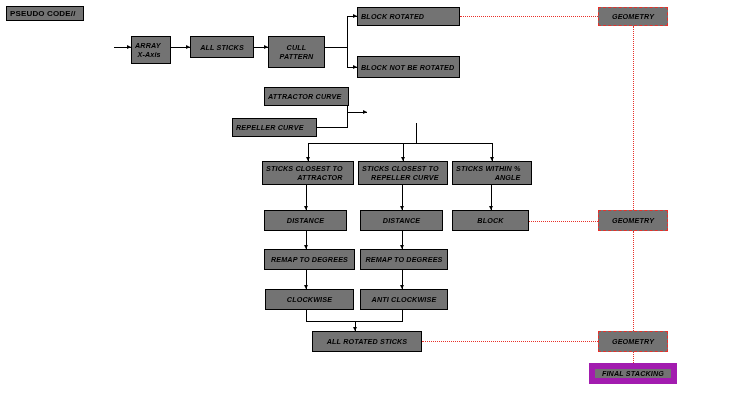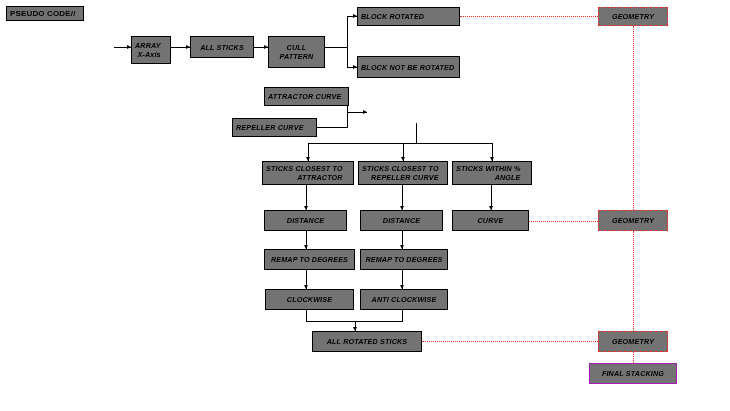--- a/index.html
+++ b/index.html
@@ -34,21 +34,21 @@
   }
   .node.left {
     justify-content: flex-start;
     text-align: right;
   }
   .node.geom {
     border: 1px dashed #e8302a;
     color: #000000;
   }
   .node.final {
-    border: 1px solid #a21caf;
+    border: 6px solid #a21caf;
     color: #000000;
   }
   .node.title {
     border: 1px solid #000000;
     font-style: normal;
     font-weight: bold;
     font-size: 8px;
     justify-content: flex-start;
     padding-left: 3px;
   }
@@ -173,21 +173,21 @@
       <span style="white-space: pre-line;">STICKS  WITHIN %
 ANGLE</span>
     </div>
     <div class="node" style="left: 264px; top: 210px; width: 83px; height: 21px;">
       <span style="white-space: pre-line;">DISTANCE</span>
     </div>
     <div class="node" style="left: 360px; top: 210px; width: 83px; height: 21px;">
       <span style="white-space: pre-line;">DISTANCE</span>
     </div>
     <div class="node" style="left: 452px; top: 210px; width: 77px; height: 21px;">
-      <span style="white-space: pre-line;">CURVE</span>
+      <span style="white-space: pre-line;">BLOCK</span>
     </div>
     <div class="node" style="left: 264px; top: 249px; width: 91px; height: 21px;">
       <span style="white-space: pre-line;">REMAP TO DEGREES</span>
     </div>
     <div class="node" style="left: 360px; top: 249px; width: 88px; height: 21px;">
       <span style="white-space: pre-line;">REMAP TO DEGREES</span>
     </div>
     <div class="node" style="left: 265px; top: 289px; width: 89px; height: 21px;">
       <span style="white-space: pre-line;">CLOCKWISE</span>
     </div>

